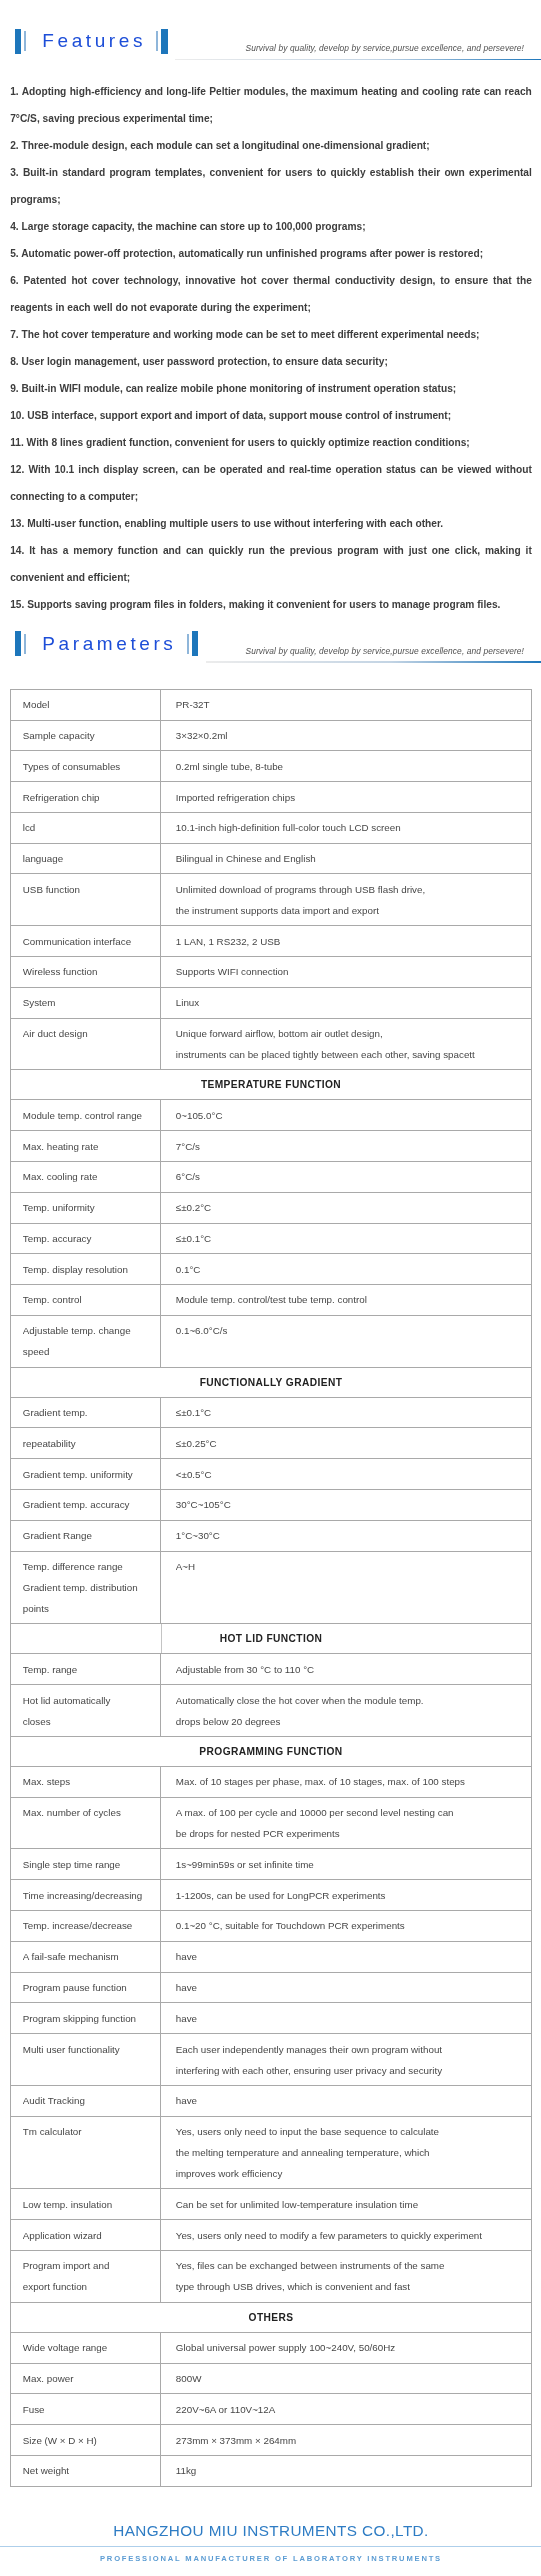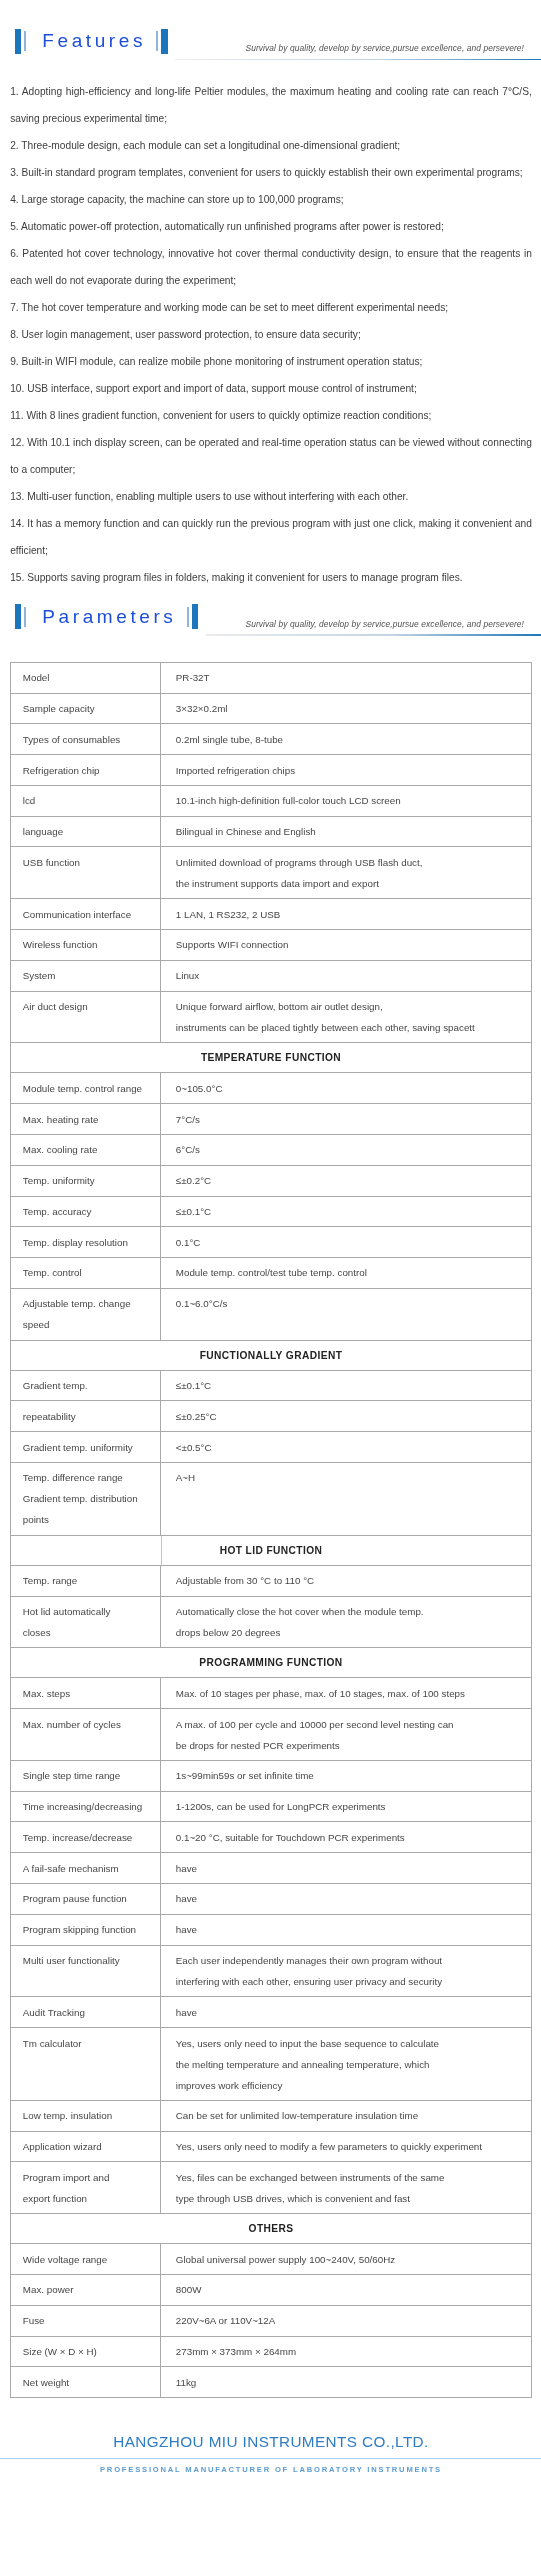--- a/index.html
+++ b/index.html
@@ -24,20 +24,21 @@
   .tagline{
     text-align:right;font-style:italic;font-size:8.4px;color:#4f4f4f;
     margin-bottom:5.1px;padding-right:18px;letter-spacing:0.1px;white-space:nowrap;
   }
   .grad-line{height:1.5px;background:linear-gradient(to right,#ececec,#c3d4e4 55%,#1d76bb);}
   
   .features-list{margin:17.5px 10.2px 7.3px 10.2px;}
   .feature{
     margin:0;font-size:10.2px;line-height:27px;color:#3d3d3d;
     text-align:justify;
+    font-weight:bold;
   }
   
   .params-wrap{margin:26px 10.2px 0 10.2px;}
   table.params{
     width:100%;border-collapse:collapse;table-layout:fixed;
     border:1.5px solid #6e6e6e;
   }
   table.params td{border:0.7px solid #a9a9a9;vertical-align:top;}
   td.k{padding:4.4px 2.9px 4.4px 11.6px;}
   td.v{padding:4.4px 5.8px 4.4px 14.6px;}
@@ -171,21 +172,21 @@
             </td>
             <td class="v">
               <div>Bilingual in Chinese and English</div>
             </td>
           </tr>
           <tr>
             <td class="k">
               <div>USB function</div>
             </td>
             <td class="v">
-              <div>Unlimited download of programs through USB flash duct,</div>
+              <div>Unlimited download of programs through USB flash drive,</div>
               <div>the instrument supports data import and export</div>
             </td>
           </tr>
           <tr>
             <td class="k">
               <div>Communication interface</div>
             </td>
             <td class="v">
               <div>1 LAN, 1 RS232, 2 USB</div>
             </td>
@@ -301,20 +302,36 @@
             <td class="v">
               <div>≤±0.25°C</div>
             </td>
           </tr>
           <tr>
             <td class="k">
               <div>Gradient temp. uniformity</div>
             </td>
             <td class="v">
               <div>&lt;±0.5°C</div>
+            </td>
+          </tr>
+          <tr>
+            <td class="k">
+              <div>Gradient temp. accuracy</div>
+            </td>
+            <td class="v">
+              <div>30°C~105°C</div>
+            </td>
+          </tr>
+          <tr>
+            <td class="k">
+              <div>Gradient Range</div>
+            </td>
+            <td class="v">
+              <div>1°C~30°C</div>
             </td>
           </tr>
           <tr>
             <td class="k">
               <div>Temp. difference range</div>
               <div>Gradient temp. distribution</div>
               <div>points</div>
             </td>
             <td class="v">
               <div>A~H</div>

